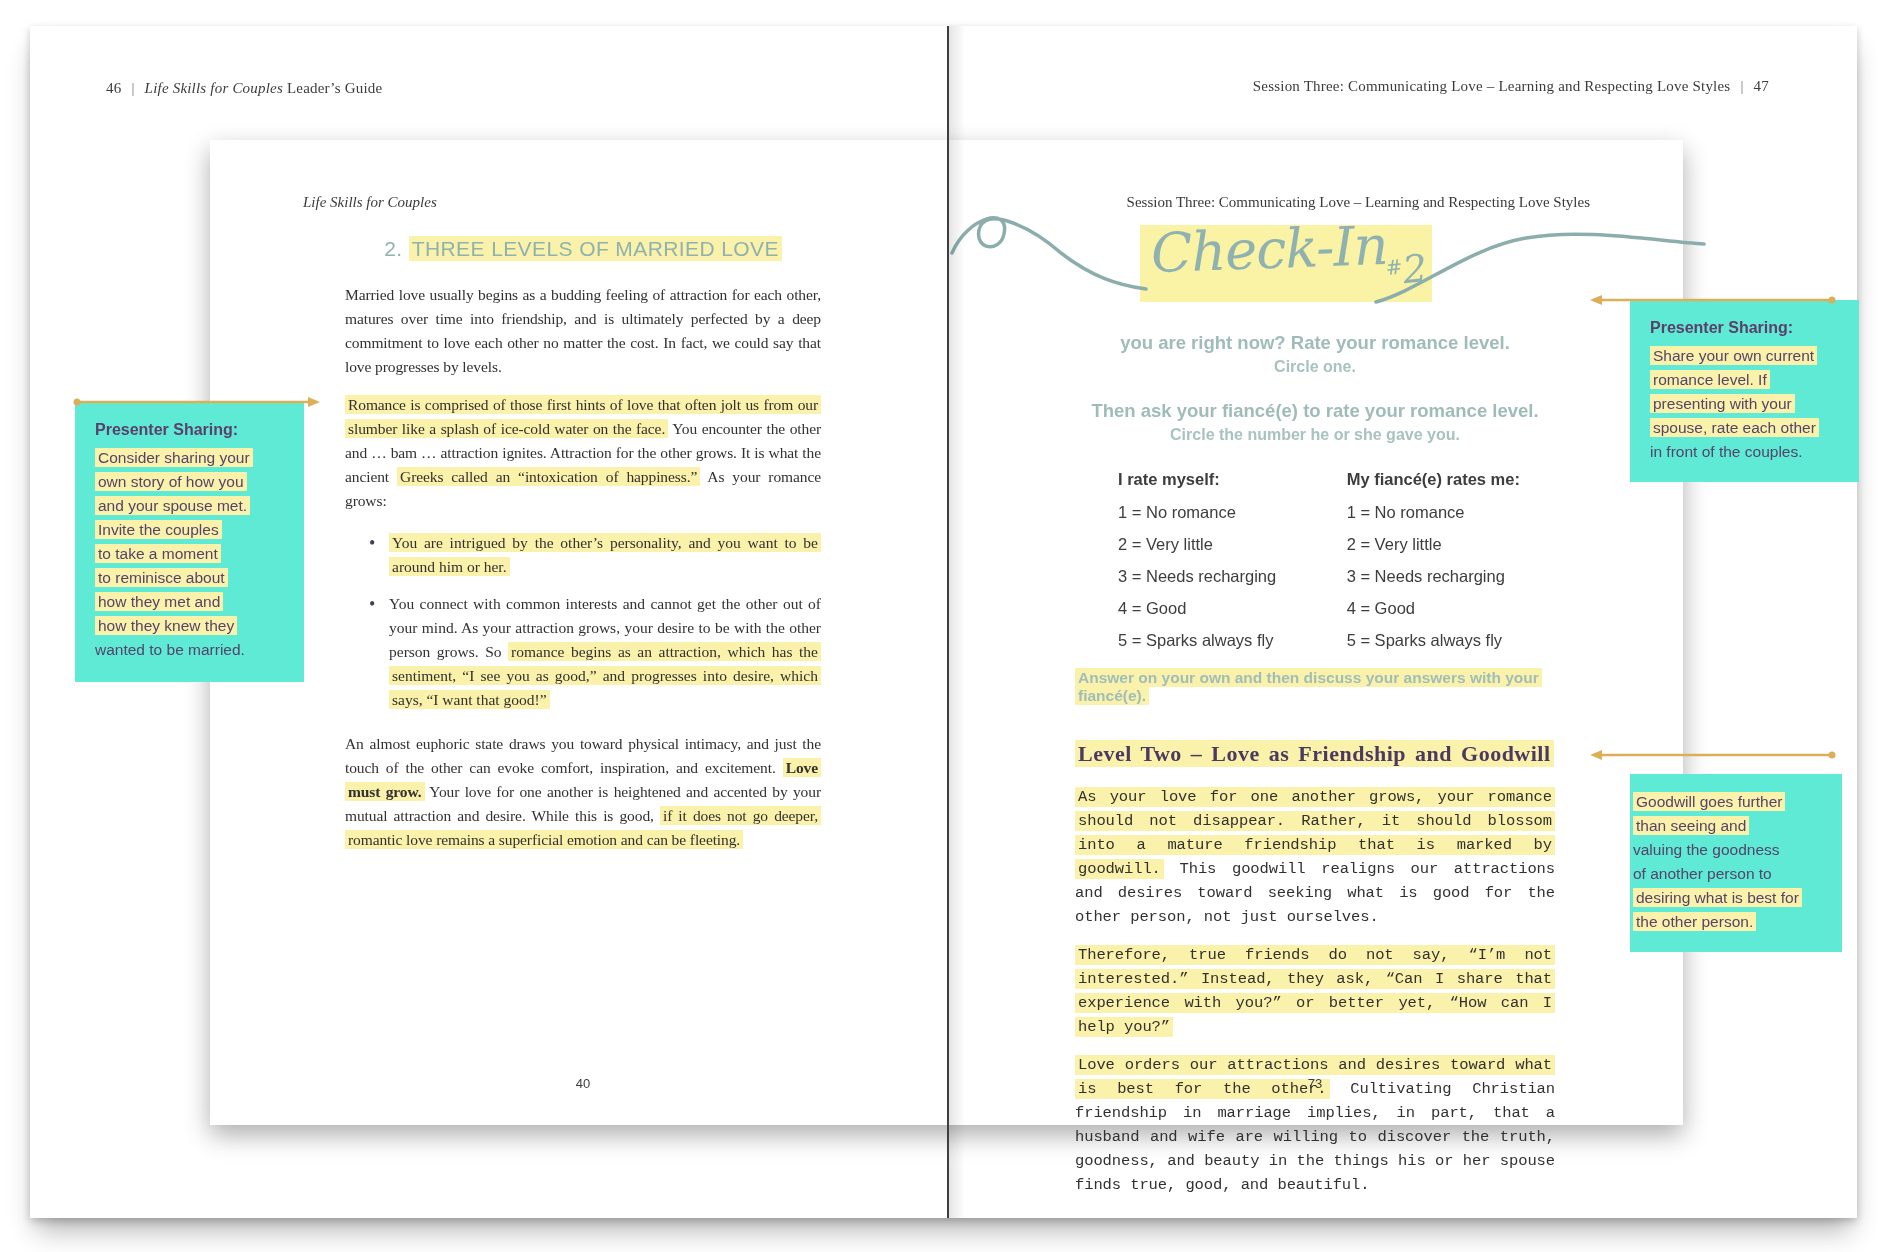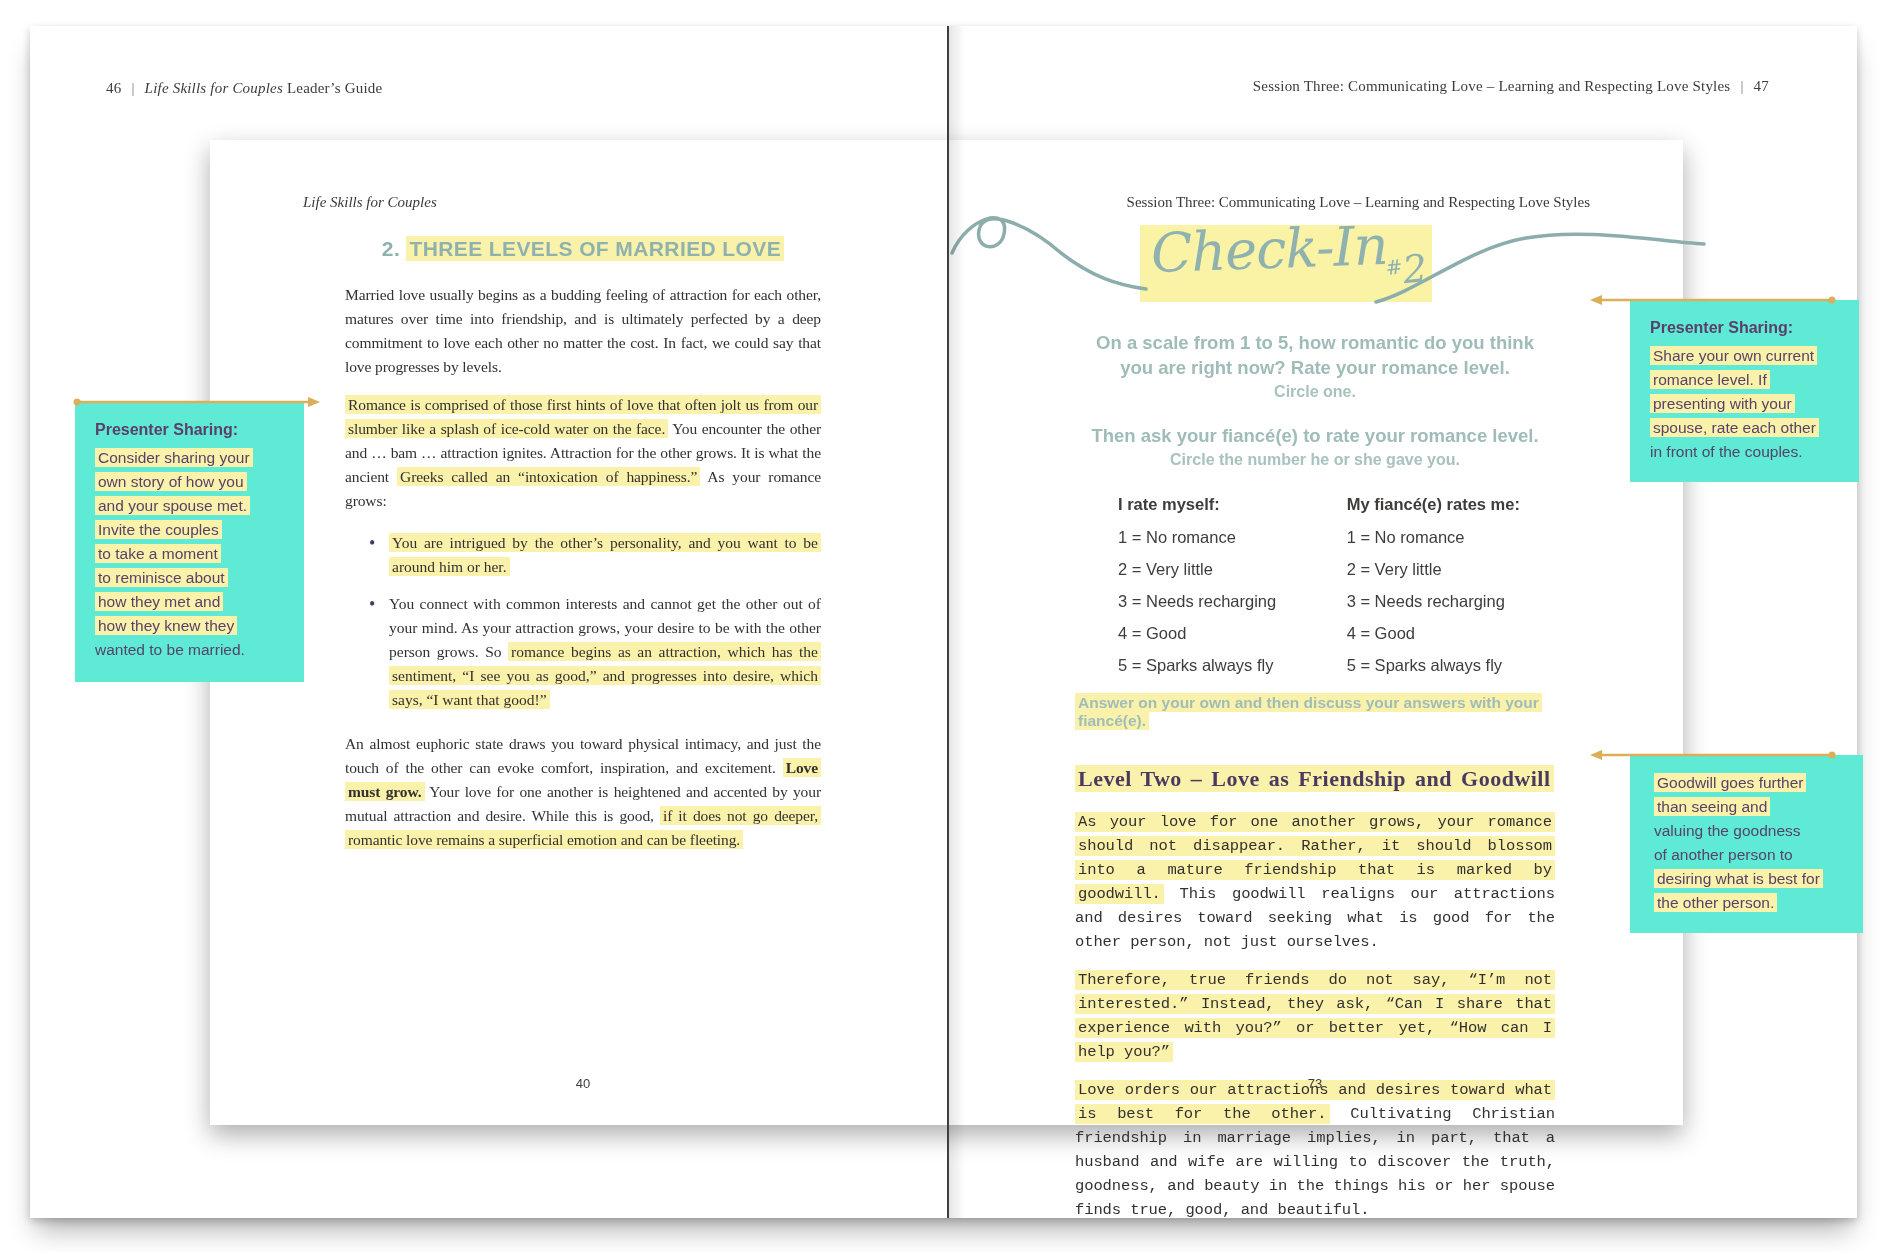--- a/index.html
+++ b/index.html
@@ -22,21 +22,21 @@
   .rh-r{right:297px;top:194px;}
   .pgnum{position:absolute;z-index:10;font-family:"Liberation Sans",sans-serif;font-size:13px;color:#3d3d3d;text-align:center;}
   .pn40{left:345px;width:476px;top:1076px;}
   .pn41{left:1075px;width:480px;top:1076px;}
 
   .hl{background:#faf2ab;padding:1px 3px;box-decoration-break:clone;-webkit-box-decoration-break:clone;}
   .b{font-weight:bold;}
 
   
   .colL{position:absolute;left:345px;top:237px;width:476px;z-index:10;}
-  .sec-head{font-family:"Liberation Sans",sans-serif;font-weight:bold;font-size:21px;
+  .sec-head{font-family:"Liberation Sans",sans-serif;font-weight:normal;font-size:21px;
             color:#8fb2af;text-align:center;letter-spacing:.4px;margin:0 0 22px 0;}
   .body-p{font-size:15.5px;line-height:24px;text-align:justify;margin:0 0 14px 0;letter-spacing:-.1px;}
   .lvl-head{font-size:22px;color:#4b3a60;margin:26px 0 18px 0;word-spacing:3px;letter-spacing:.5px;}
   .blist{list-style:none;margin:18px 0 20px 0;padding:0 0 0 24px;}
   .blist li{position:relative;padding-left:20px;margin:0 0 13px 0;font-size:15.5px;line-height:24px;text-align:justify;}
   .blist li::before{content:"•";position:absolute;left:0;top:0;color:#4b3a60;font-size:18px;}
 
   
   .banner{position:absolute;left:948px;top:196px;width:760px;height:130px;z-index:12;}
   .banner .ylw{position:absolute;left:192px;top:29px;width:292px;height:77px;background:#faf2a4;}
@@ -61,21 +61,21 @@
   .colR .lvl-head{font-family:"Liberation Serif",serif;margin-top:36px;}
   .colR .body-p{font-family:Liberation Mono, monospace;text-align:justify;}
 
   
   .note{position:absolute;background:#5eead4;z-index:30;font-family:"Liberation Sans",sans-serif;
         color:#55436a;font-size:15.5px;line-height:24px;}
   .note .title{font-weight:bold;color:#5b3e69;margin:0 0 4px 0;font-size:16px;}
   .note .lines span{white-space:nowrap;}
   .noteL{left:75px;top:402px;width:197px;padding:16px 12px 20px 20px;}
   .noteR1{left:1630px;top:300px;width:197px;padding:16px 12px 18px 20px;}
-  .noteR2{left:1630px;top:755px;width:197px;padding:16px 12px 18px 24px;}
+  .noteR2{left:1630px;top:774px;width:197px;padding:16px 12px 18px 3px;}
   .arrow{position:absolute;z-index:31;}
   .arrow-l{left:72px;top:395px;}
   .arrow-r1{left:1586px;top:293px;}
   .arrow-r2{left:1586px;top:748px;}
 </style>
 </head>
 <body>
 
 <div class="canvas">
 
@@ -111,21 +111,20 @@
       <path d="M 4 57 C 20 20, 62 10, 56 38 C 52 57, 27 54, 31 34 C 36 9, 82 30, 113 57 C 143 80, 168 89, 198 93" fill="none" stroke="#8badab" stroke-width="3.5" stroke-linecap="round"></path>
       <path d="M 428 106 C 472 94, 520 52, 578 42 C 634 32, 702 44, 756 48" fill="none" stroke="#8badab" stroke-width="3.5" stroke-linecap="round"></path>
     </svg>
     <div class="script">Check-In</div>
     <div class="cinum">
       <span class="hash">#</span><span class="num">2</span>
     </div>
   </div>
 
   <div class="colR">
-    <p class="q">On a scale from 1 to 5, how romantic do you think</p>
     <p class="q">you are right now? Rate your romance level.</p>
     <p class="qsub">Circle one.</p>
     <div class="qgap"></div>
     <p class="q">Then ask your fiancé(e) to rate your romance level.</p>
     <p class="qsub">Circle the number he or she gave you.</p>
 
     <div class="rating">
       <div class="rcol1">
         <div class="rhead">I rate myself:</div>
         <div class="ritem">1 = No romance</div>

